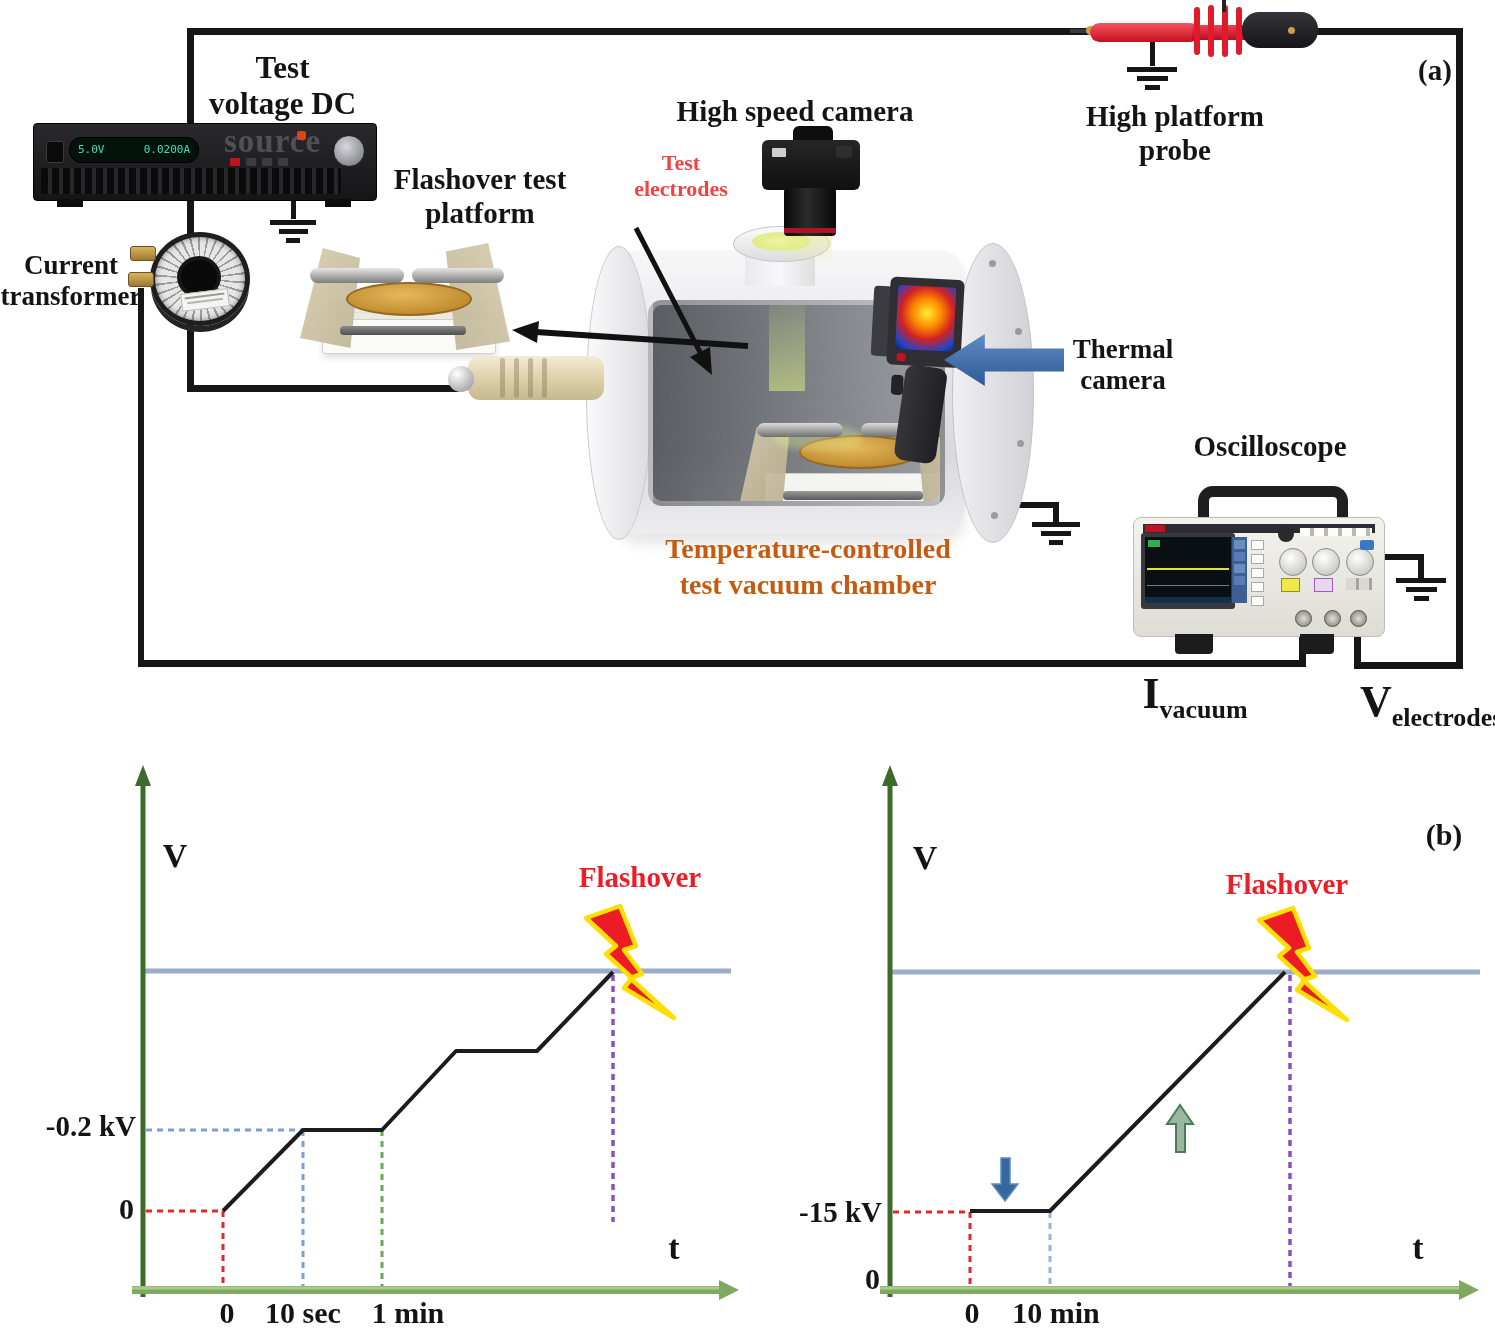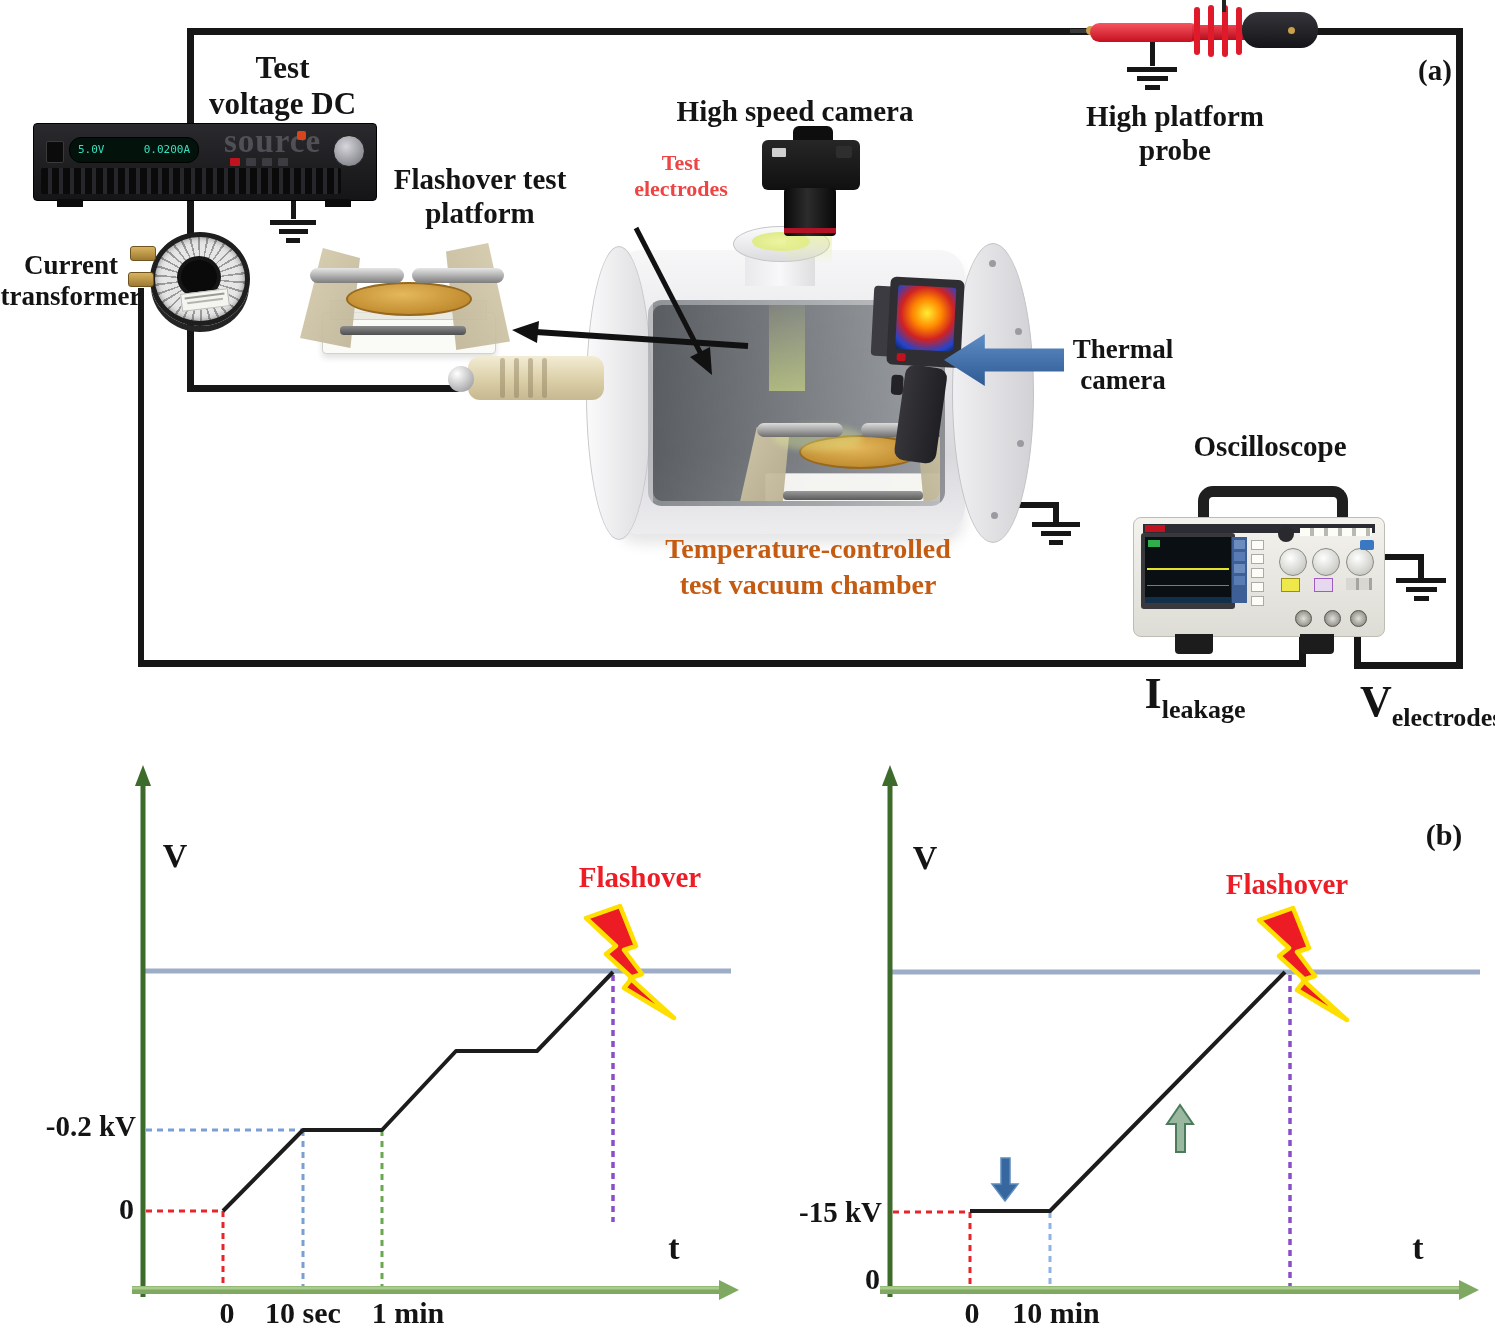--- a/index.html
+++ b/index.html
@@ -255,21 +255,21 @@
   <div class="lbl" style="left:1056px;top:334px;width:134px;font-size:27px">
     <span>Thermal</span>
     <span>camera</span>
   </div>
   <div class="lbl" style="left:1180px;top:430px;width:180px;font-size:29px">Oscilloscope</div>
   <div class="lbl" style="left:653px;top:531px;width:310px;font-size:28px;color:#c55a11;line-height:1.3">
     <span>Temperature-controlled</span>
     <span>test vacuum chamber</span>
   </div>
   <div class="lbl" style="left:1130px;top:668px;width:130px;font-size:44px">
-    <span style="display:inline">I</span><span style="display:inline" class="subtxt">leakage</span>
+    <span style="display:inline">I</span><span style="display:inline" class="subtxt">vacuum</span>
   </div>
   <div class="lbl" style="left:1360px;top:676px;width:140px;font-size:44px">
     <span style="display:inline">V</span><span style="display:inline" class="subtxt">electrodes</span>
   </div>
 
   <svg width="720" height="576" viewBox="0 0 720 576" style="left:80px;top:760px">
     <line x1="63" y1="211" x2="651" y2="211" stroke="#9dadc8" stroke-width="5"></line>
     <line x1="66" y1="451" x2="143" y2="451" stroke="#e8262a" stroke-width="3" stroke-dasharray="6 5"></line>
     <line x1="143" y1="451" x2="143" y2="530" stroke="#e8262a" stroke-width="3" stroke-dasharray="6 5"></line>
     <line x1="66" y1="370" x2="223" y2="370" stroke="#7b9fd4" stroke-width="3" stroke-dasharray="6 5"></line>

